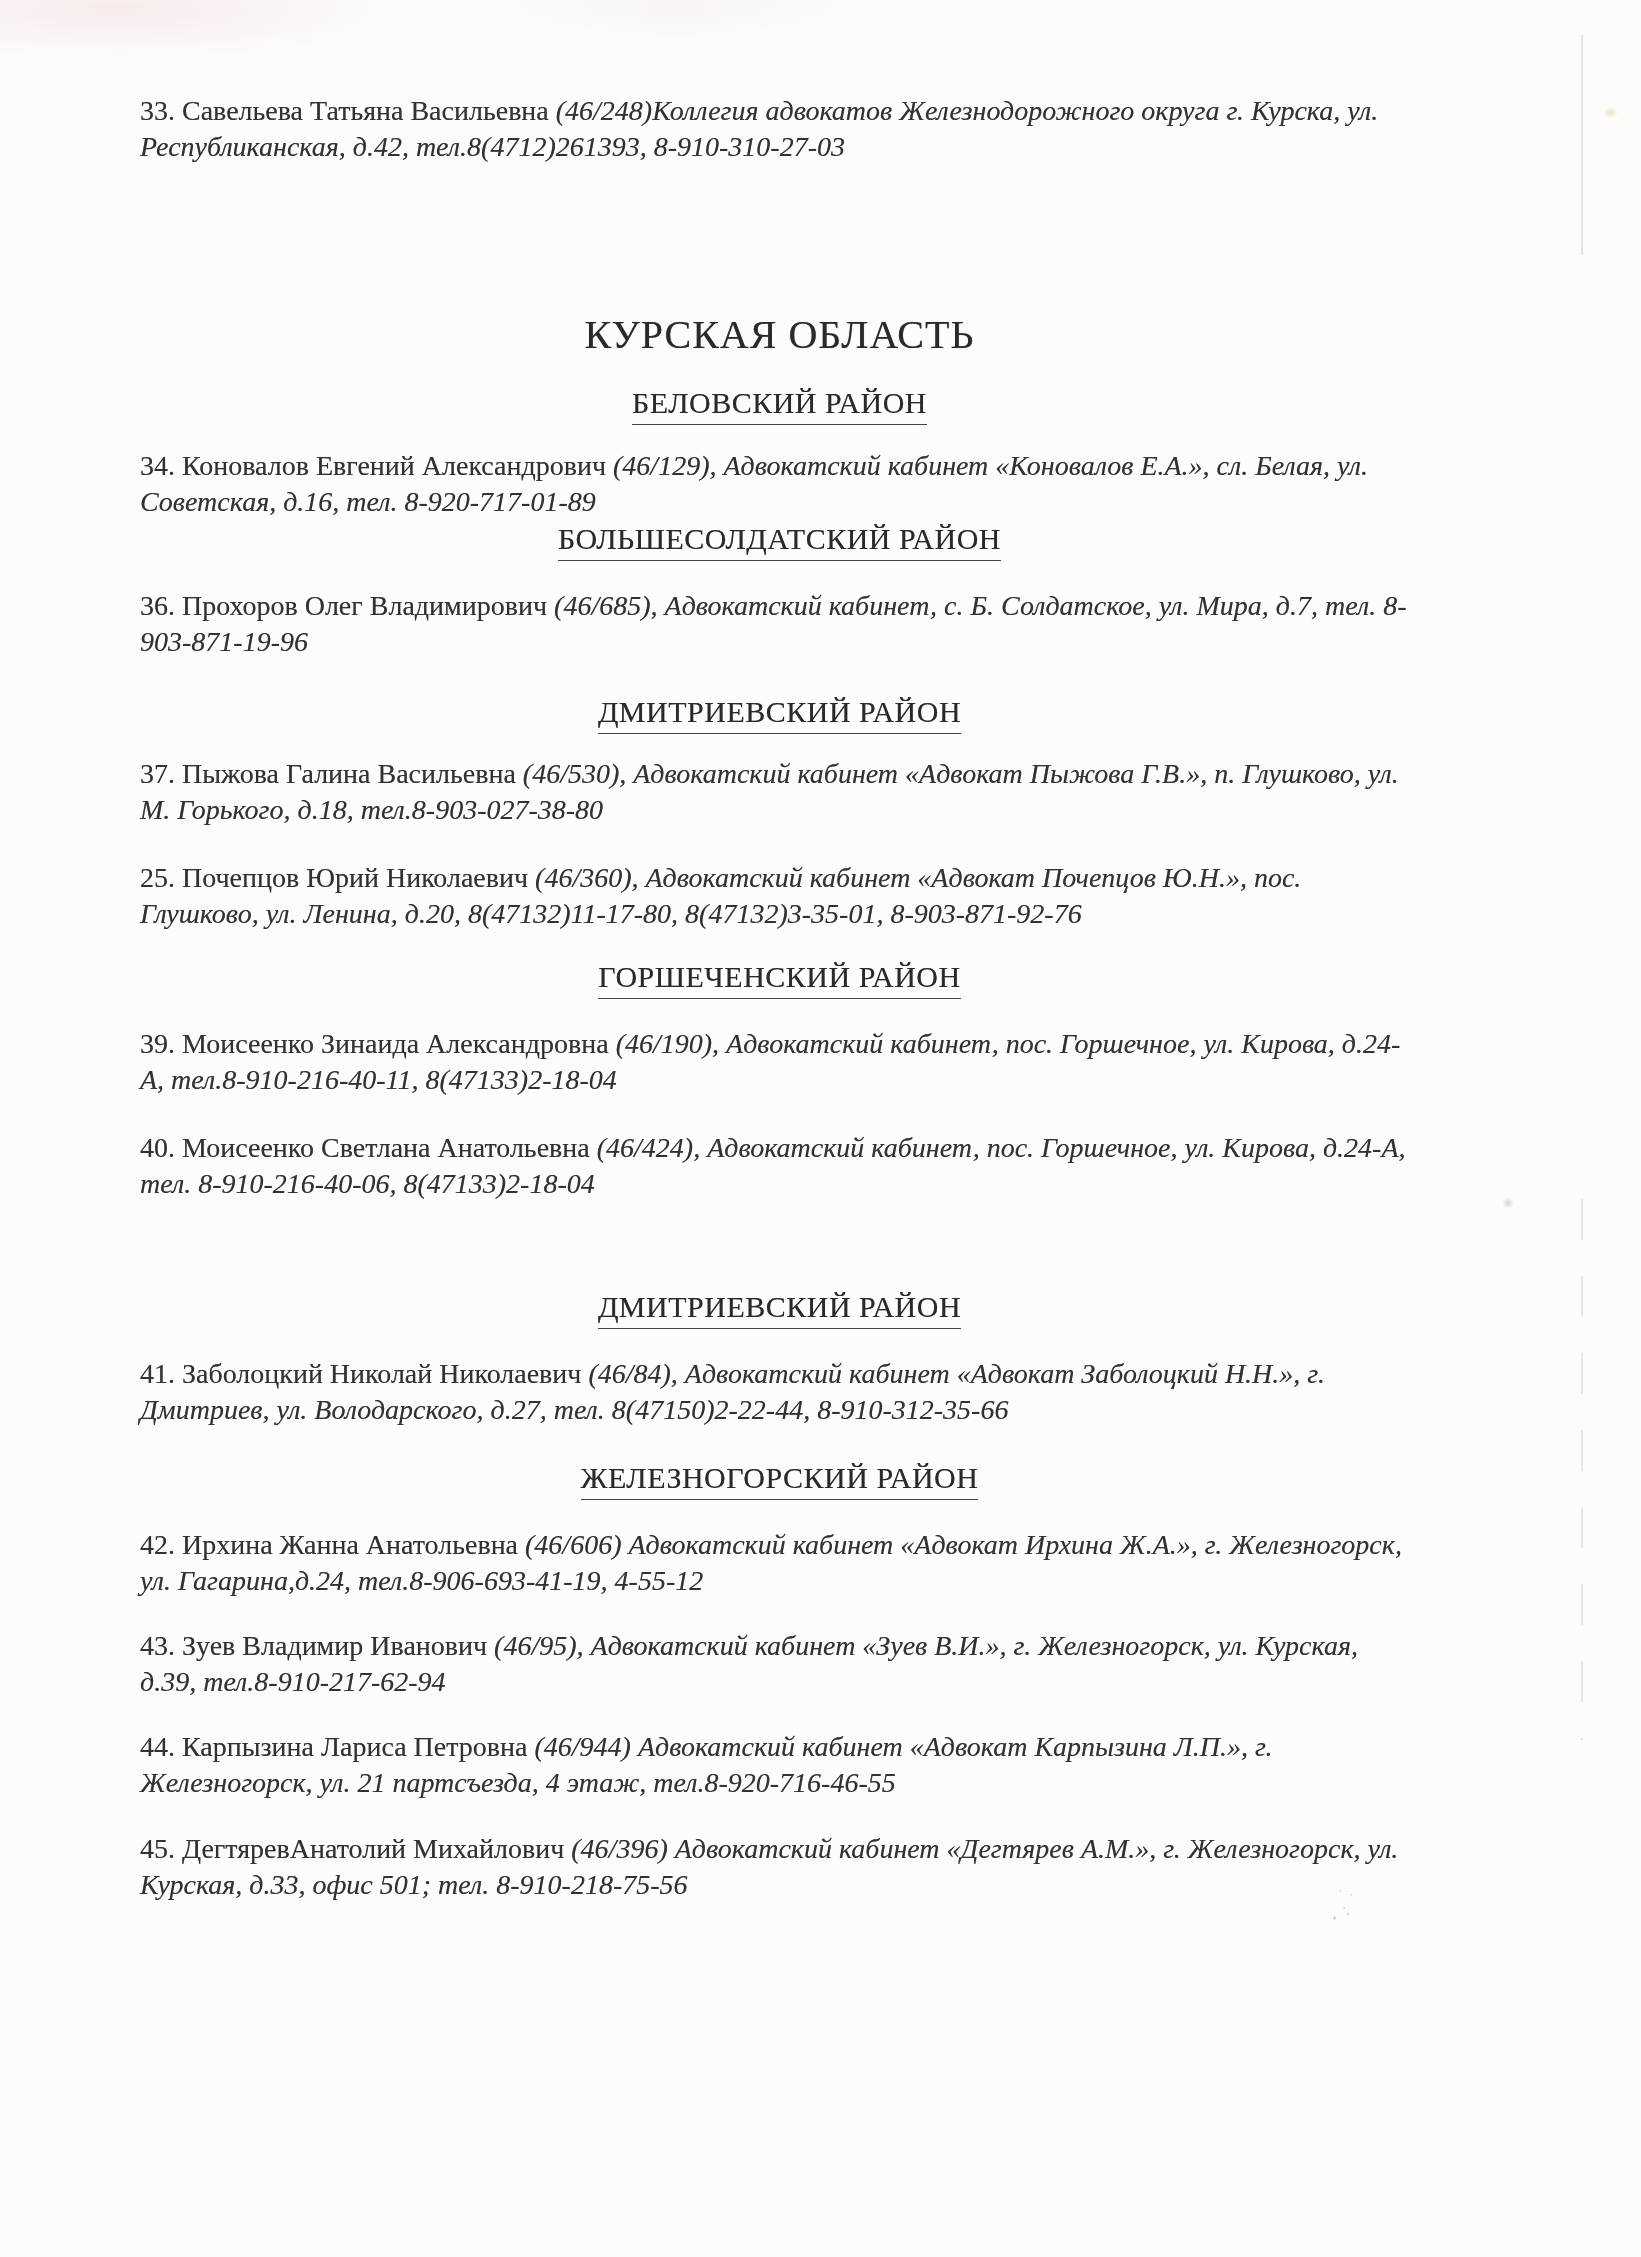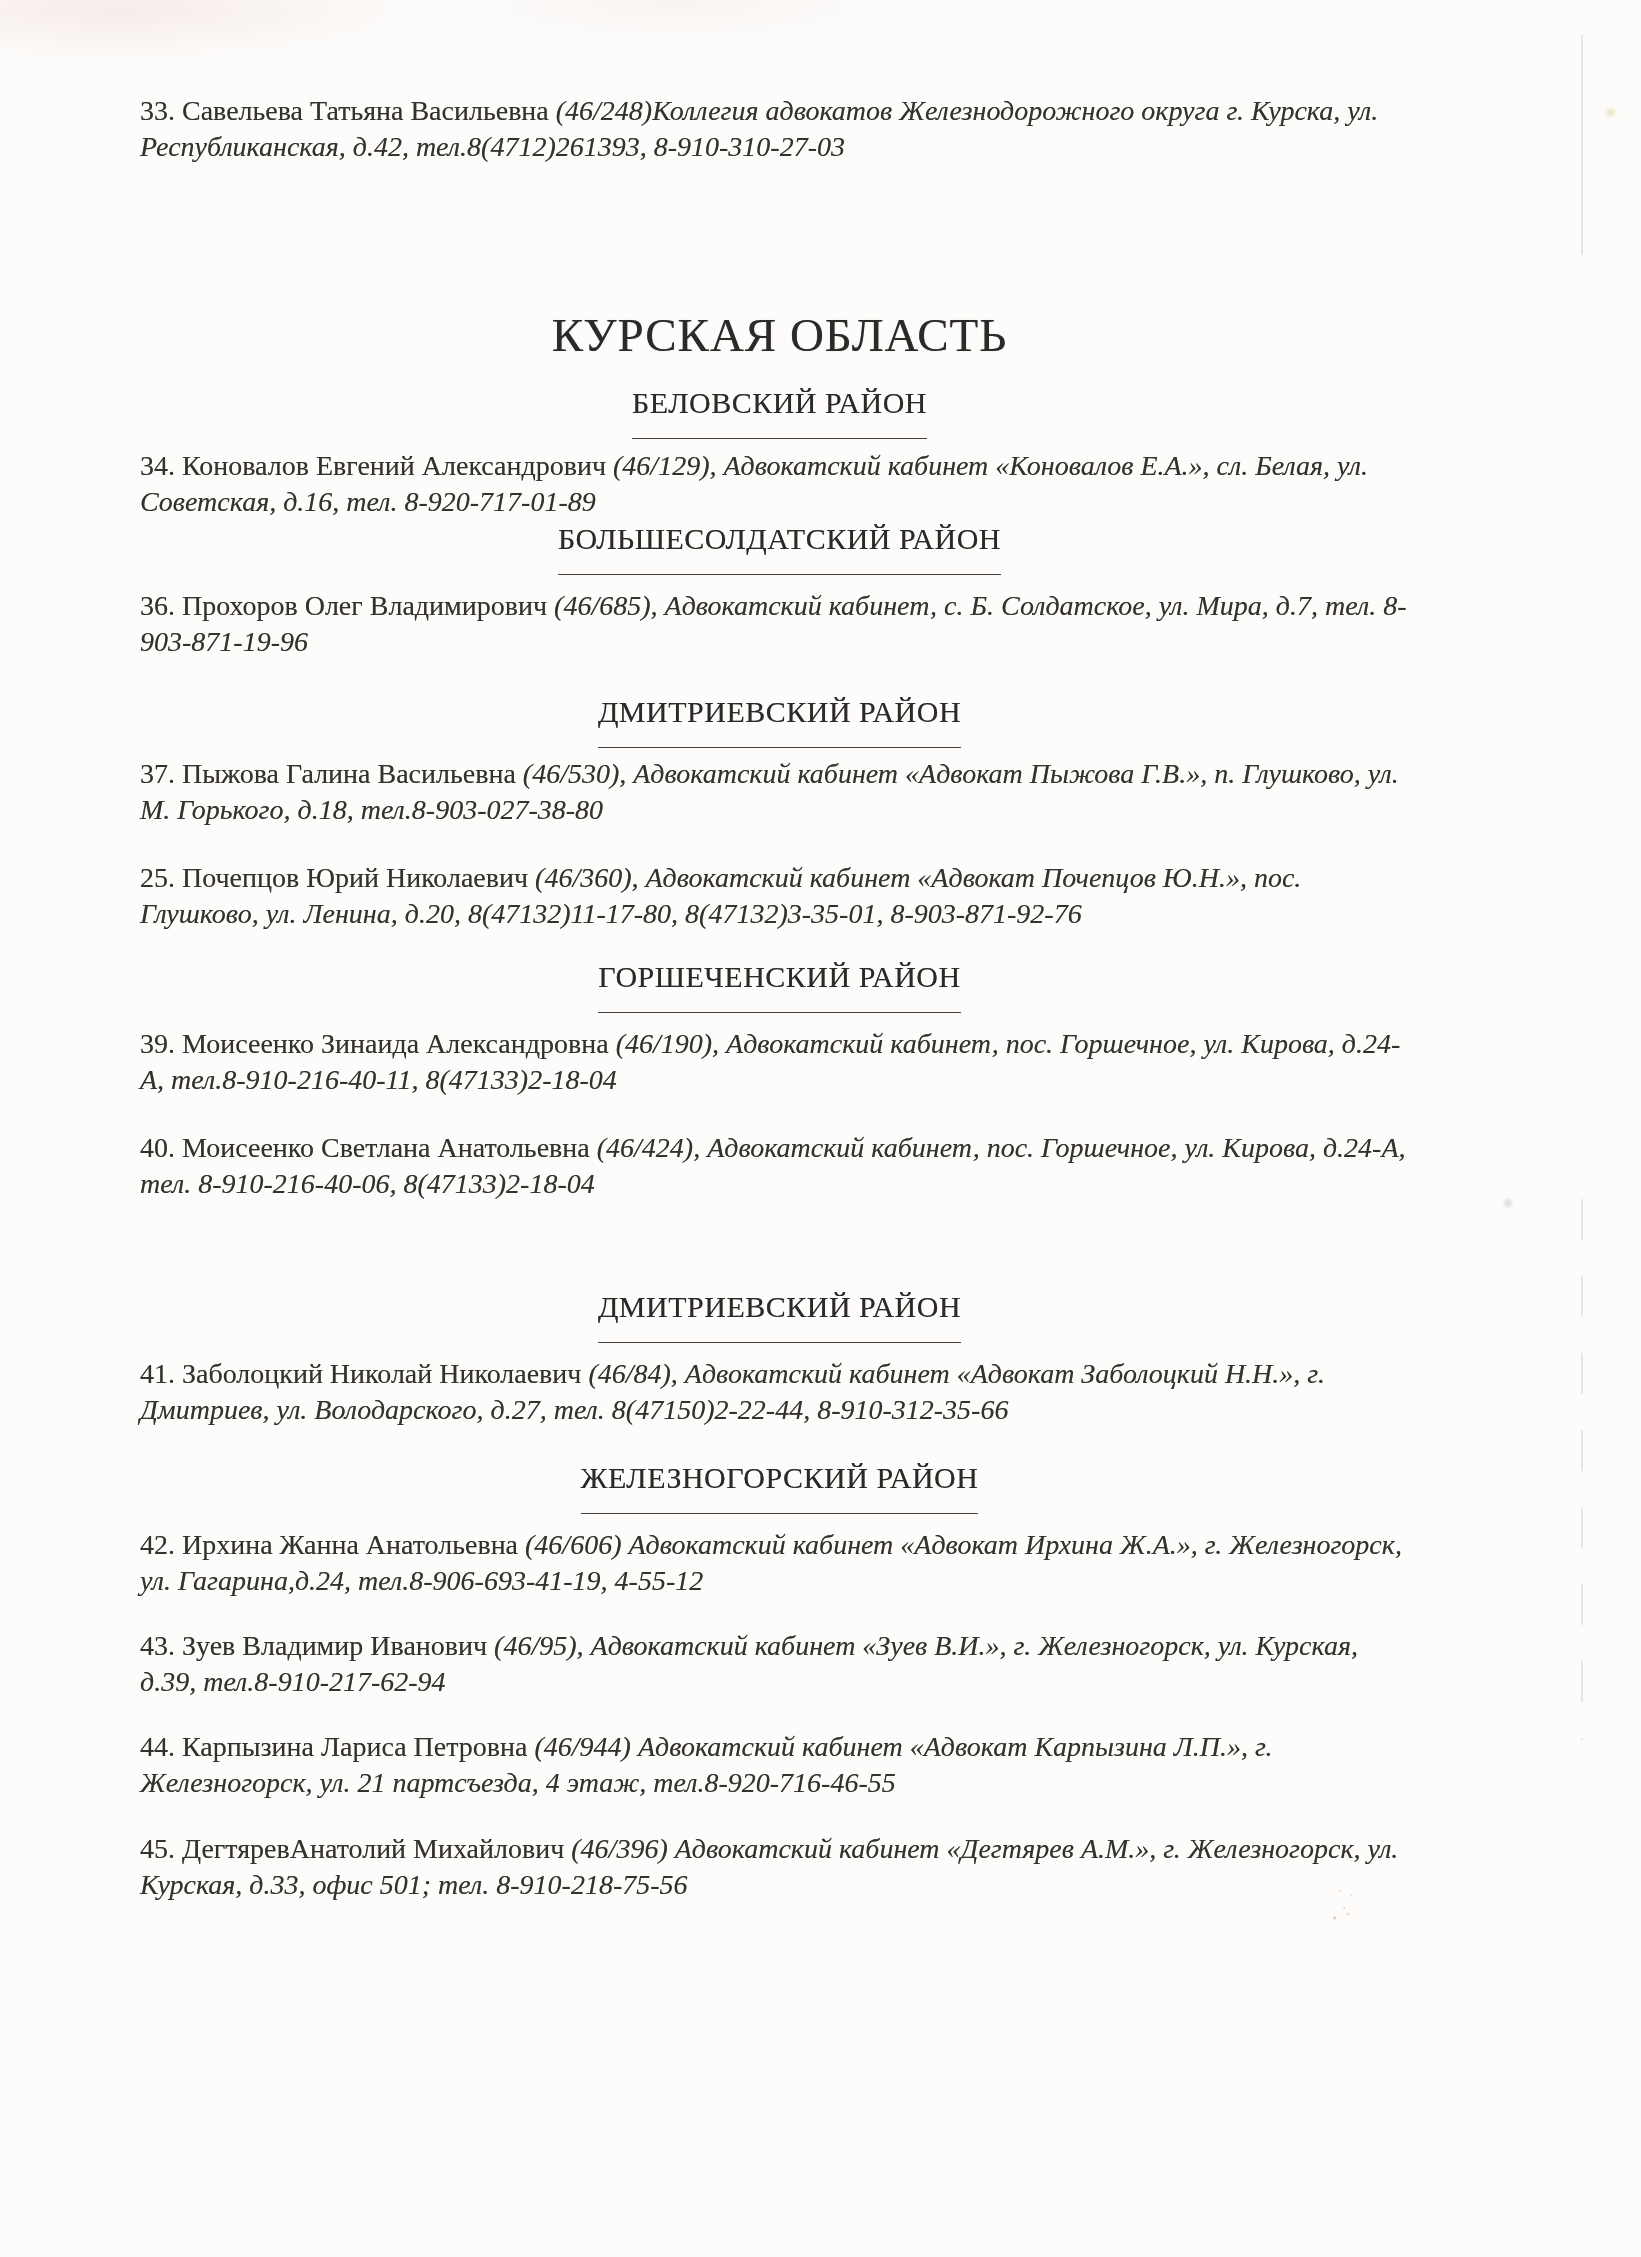--- a/index.html
+++ b/index.html
@@ -27,40 +27,40 @@
     font-size: 28px;
     line-height: 36px;
     color: #34322f;
     text-shadow: 0 0 0.6px rgba(70,66,62,0.55);
     text-align: left;
   }
   .entry .it { font-style: italic; }
   .region {
     margin: 0;
     font-weight: 400;
-    font-size: 47px;
+    font-size: 40px;
     line-height: 46px;
     letter-spacing: 1px;
     text-align: center;
     color: #2c2a28;
     text-shadow: 0 0 0.7px rgba(60,58,55,0.6);
   }
   .district {
     margin: 0;
     font-weight: 400;
     font-size: 30px;
     line-height: 37px;
     letter-spacing: 0.5px;
     text-align: center;
     color: #2c2a28;
     text-shadow: 0 0 0.6px rgba(60,58,55,0.6);
   }
   .district .u {
     border-bottom: 1.9px solid #45423f;
-    padding-bottom: 19px;
+    padding-bottom: 5px;
   }
   
   .artifact { position:absolute; pointer-events:none; }
   .streak-right-top {
     left: 1581px; top: 35px; width: 1.9px; height: 220px;
     background: rgba(185,185,185,0.35);
   }
   .streak-right-mid {
     left: 1581px; top: 1199px; width: 1.9px; height: 541px;
     background: repeating-linear-gradient(180deg,

